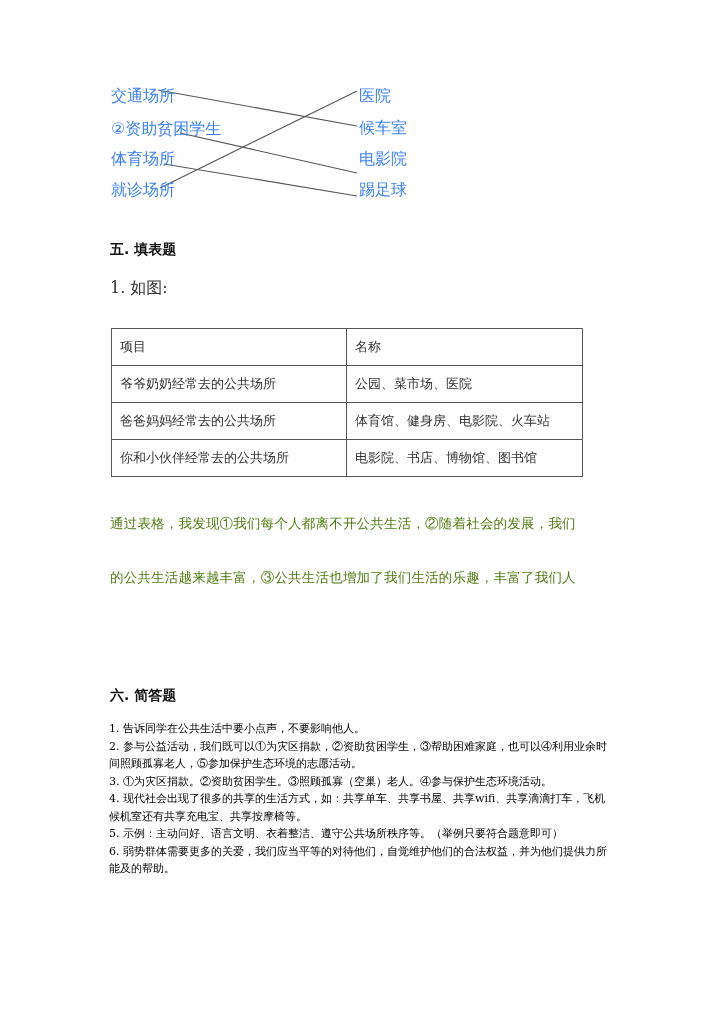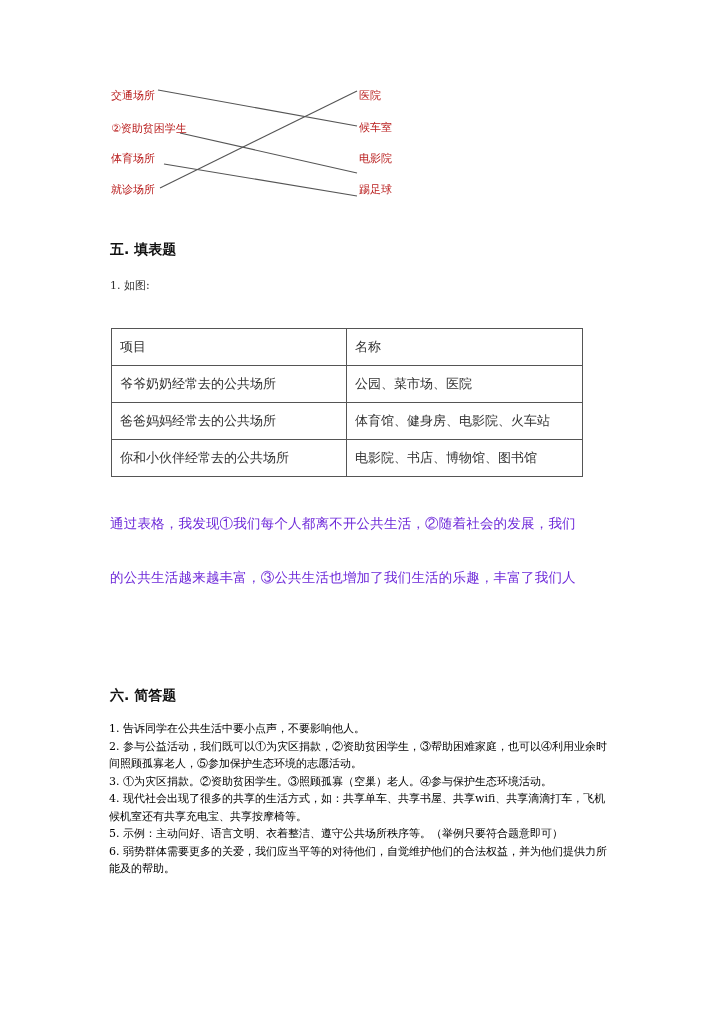--- a/index.html
+++ b/index.html
@@ -1,28 +1,28 @@
 <!DOCTYPE html>
 <html><head>
 <meta charset="utf-8">
 <style>
   html, body { margin: 0; padding: 0; background: #ffffff; }
   body { width: 720px; height: 1018px; position: relative; overflow: hidden;
          font-family: "DejaVu Serif", "Liberation Serif", serif; color: #222; }
   .match-label { position: absolute; font-family: "DejaVu Sans", "Liberation Sans", sans-serif;
-                 font-size: 11px; color: #b91c1c; white-space: nowrap; line-height: 14px; }
+                 font-size: 16px; color: #3b82f6; white-space: nowrap; line-height: 14px; }
   .match-svg { position: absolute; left: 0; top: 0; }
   .section-title { position: absolute; left: 110px; font-size: 14px; font-weight: bold;
                    font-family: "DejaVu Sans", "Liberation Sans", sans-serif; color: #111; text-align: right; }
-  .q-label { position: absolute; left: 110px; font-size: 11px; color: #333; }
+  .q-label { position: absolute; left: 110px; font-size: 16px; color: #333; }
   table.fill { position: absolute; left: 111px; top: 328px; width: 472px; border-collapse: collapse;
                font-family: "DejaVu Sans", "Liberation Sans", sans-serif; font-size: 13px; color: #333; }
   table.fill td { border: 1px solid #555; height: 36px; padding: 0 0 0 8px; vertical-align: middle; }
   table.fill td.c1 { width: 226px; }
-  .para { position: absolute; left: 110px; width: 500px; font-size: 13.5px; color: #6d28d9;
+  .para { position: absolute; left: 110px; width: 500px; font-size: 13.5px; color: #4d7c0f;
           line-height: 54px; letter-spacing: 0.2px; }
   .answers { position: absolute; left: 109px; top: 720px; width: 500px; font-size: 11px;
              color: #000000; line-height: 17.5px; }
   .answers div { margin: 0; }
 </style>
 </head>
 <body>
 
 <div>
   <svg class="match-svg" width="720" height="220">

